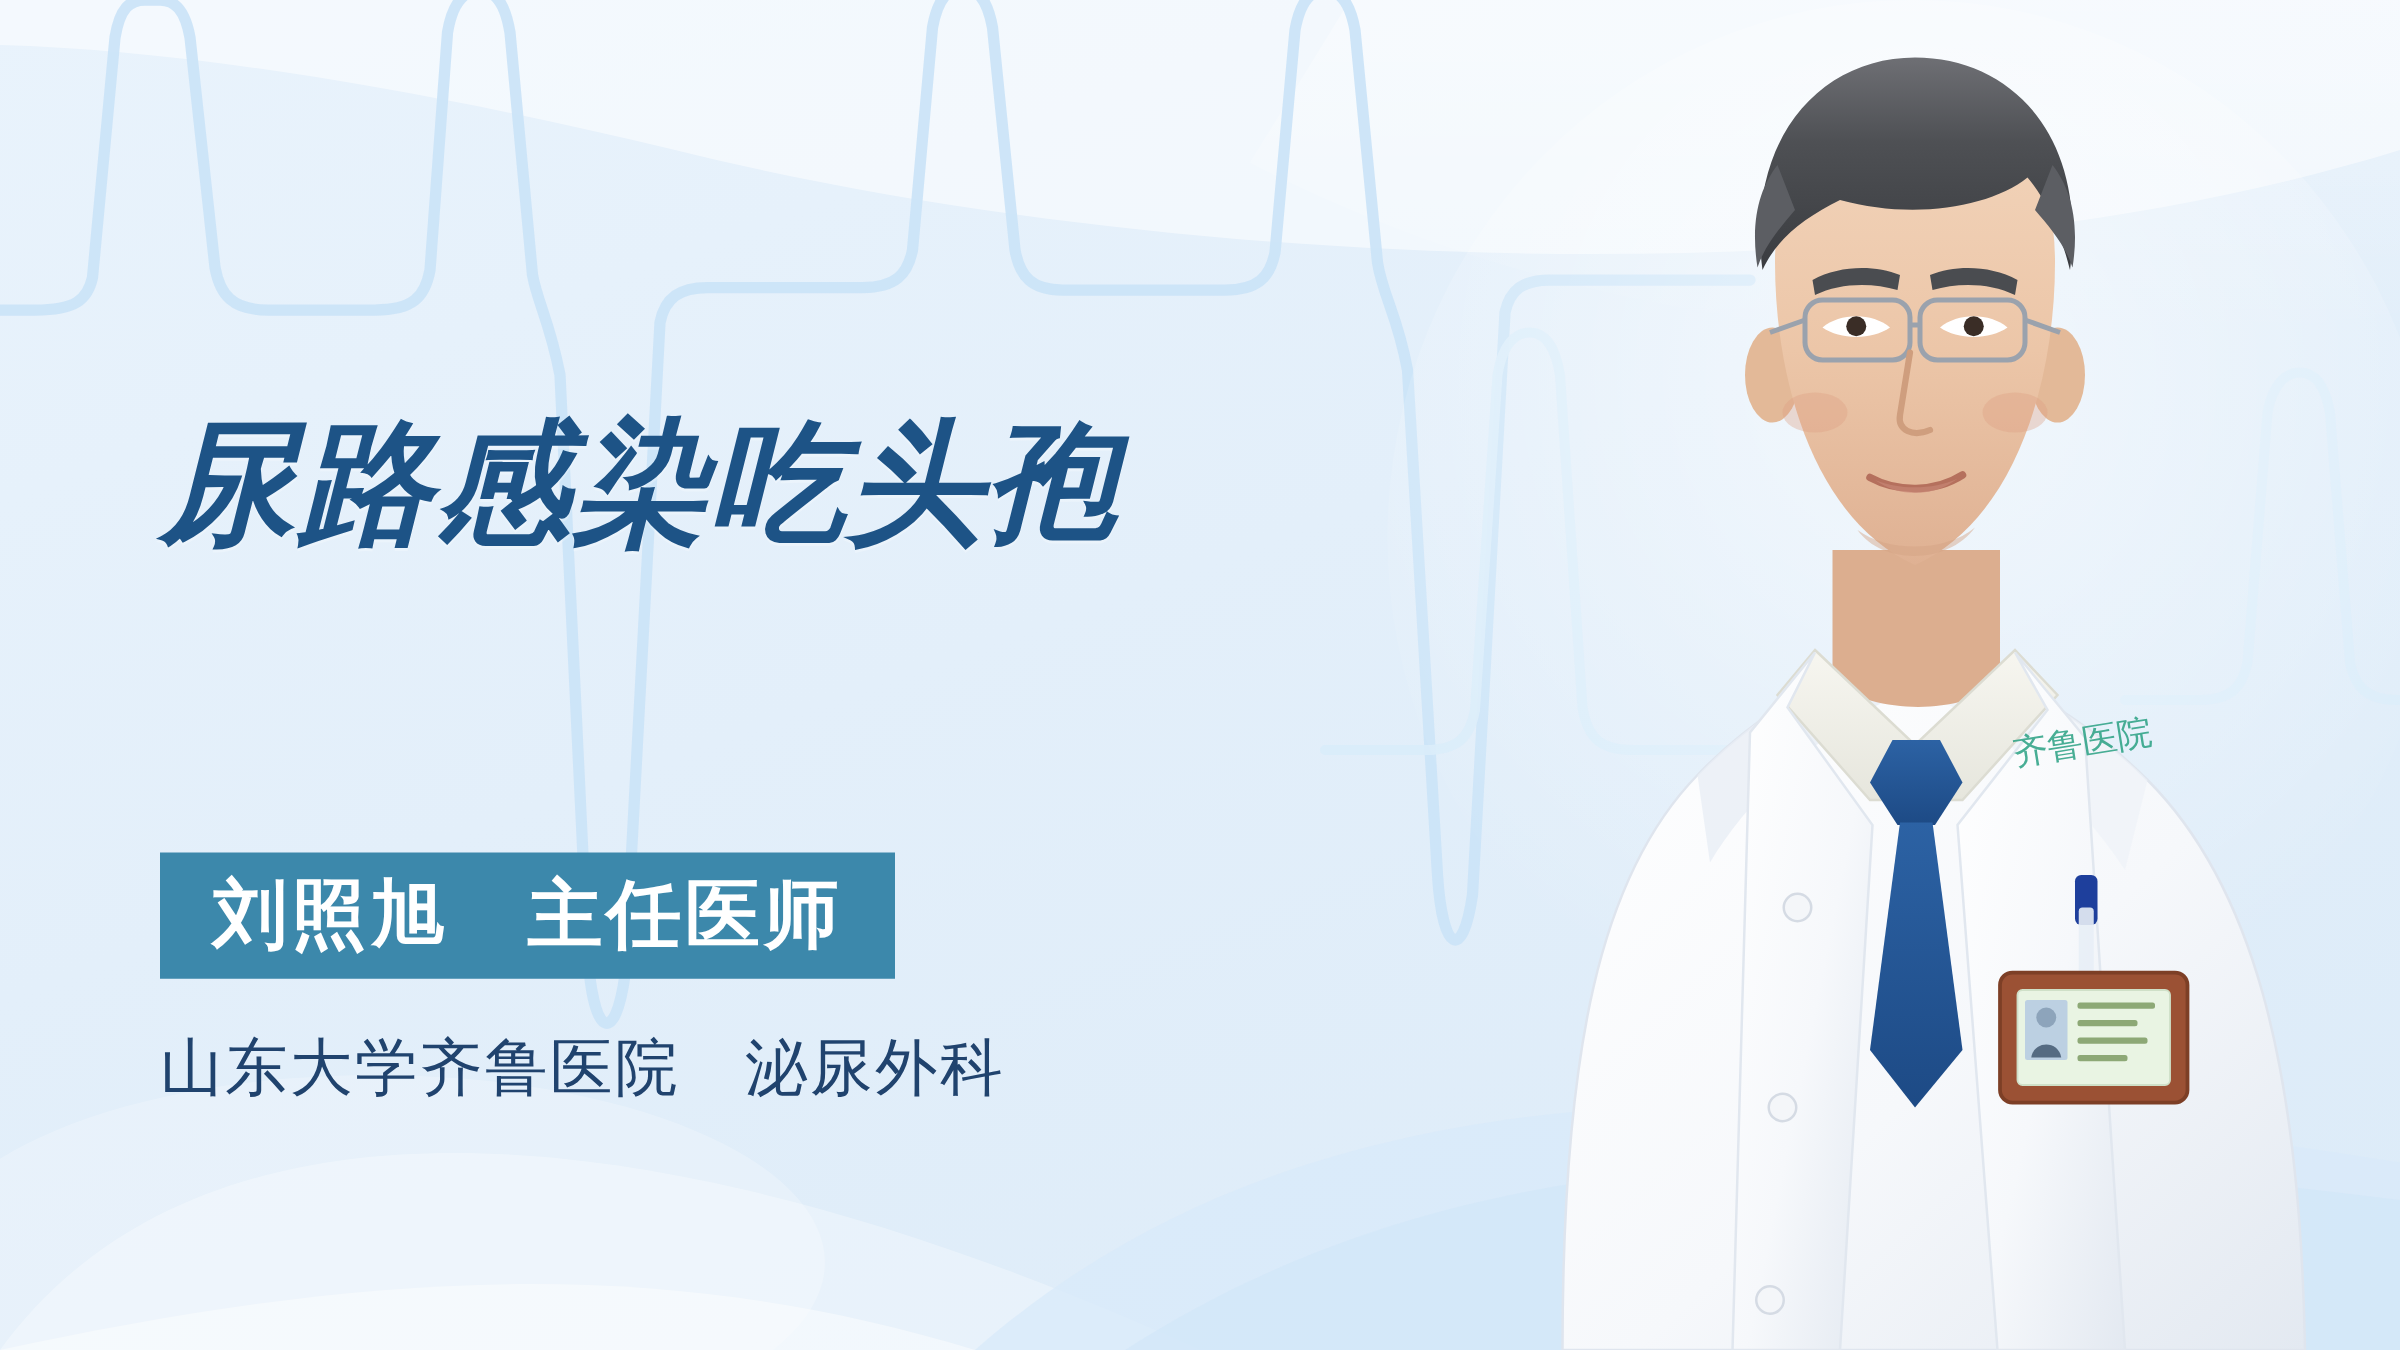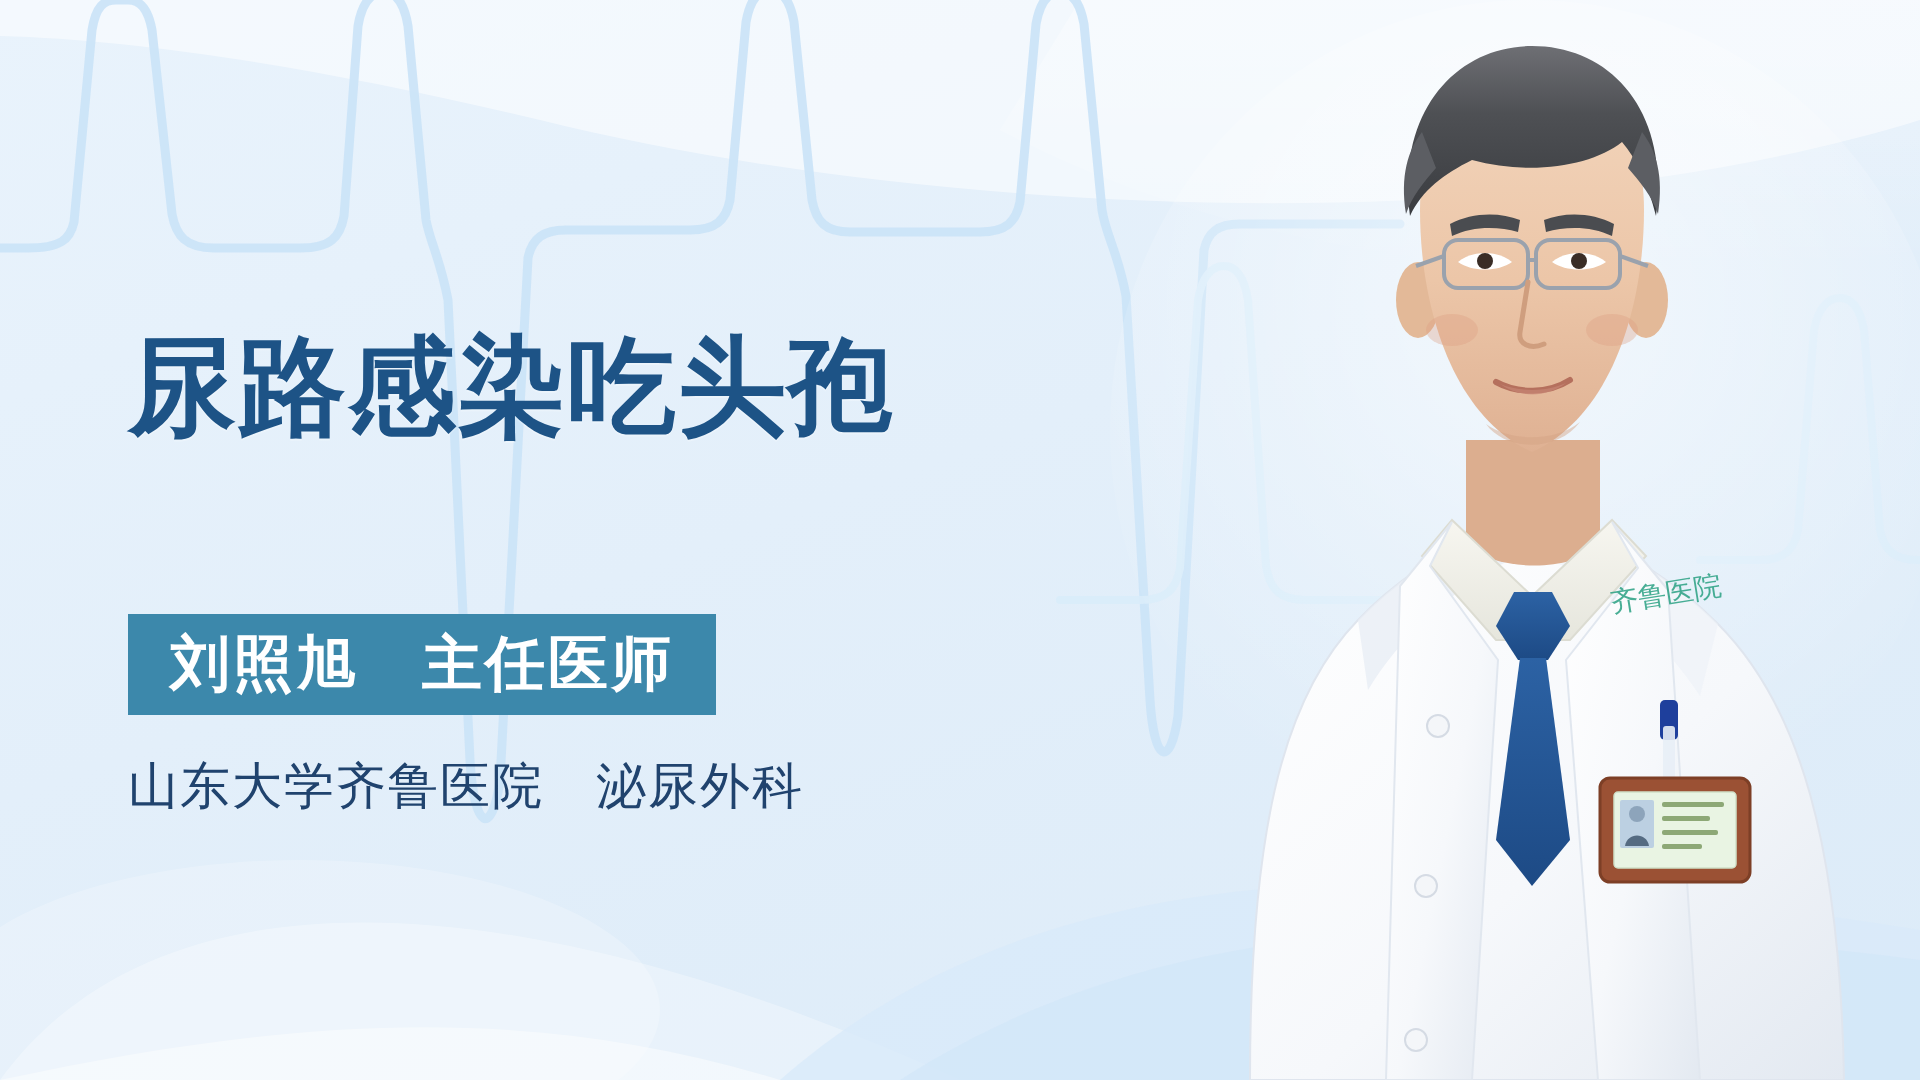--- a/index.html
+++ b/index.html
@@ -40,28 +40,29 @@
   }
   .title {
     font-size: 108px;
     line-height: 1.18;
     font-weight: 700;
     letter-spacing: 2px;
     color: #1d5386;
     margin: 0;
     white-space: pre-line;
     text-shadow: 0 2px 0 rgba(255,255,255,0.25);
+    font-style: italic;
   }
   .title-line {
     display: block;
   }
 
   .namebar {
     display: inline-block;
-    margin-top: 36px;
+    margin-top: 104px;
     background: #3c88ab;
     color: #ffffff;
     font-size: 60px;
     font-weight: 700;
     letter-spacing: 3px;
     padding: 18px 42px 20px 42px;
     line-height: 1.05;
     white-space: pre;
   }
 

